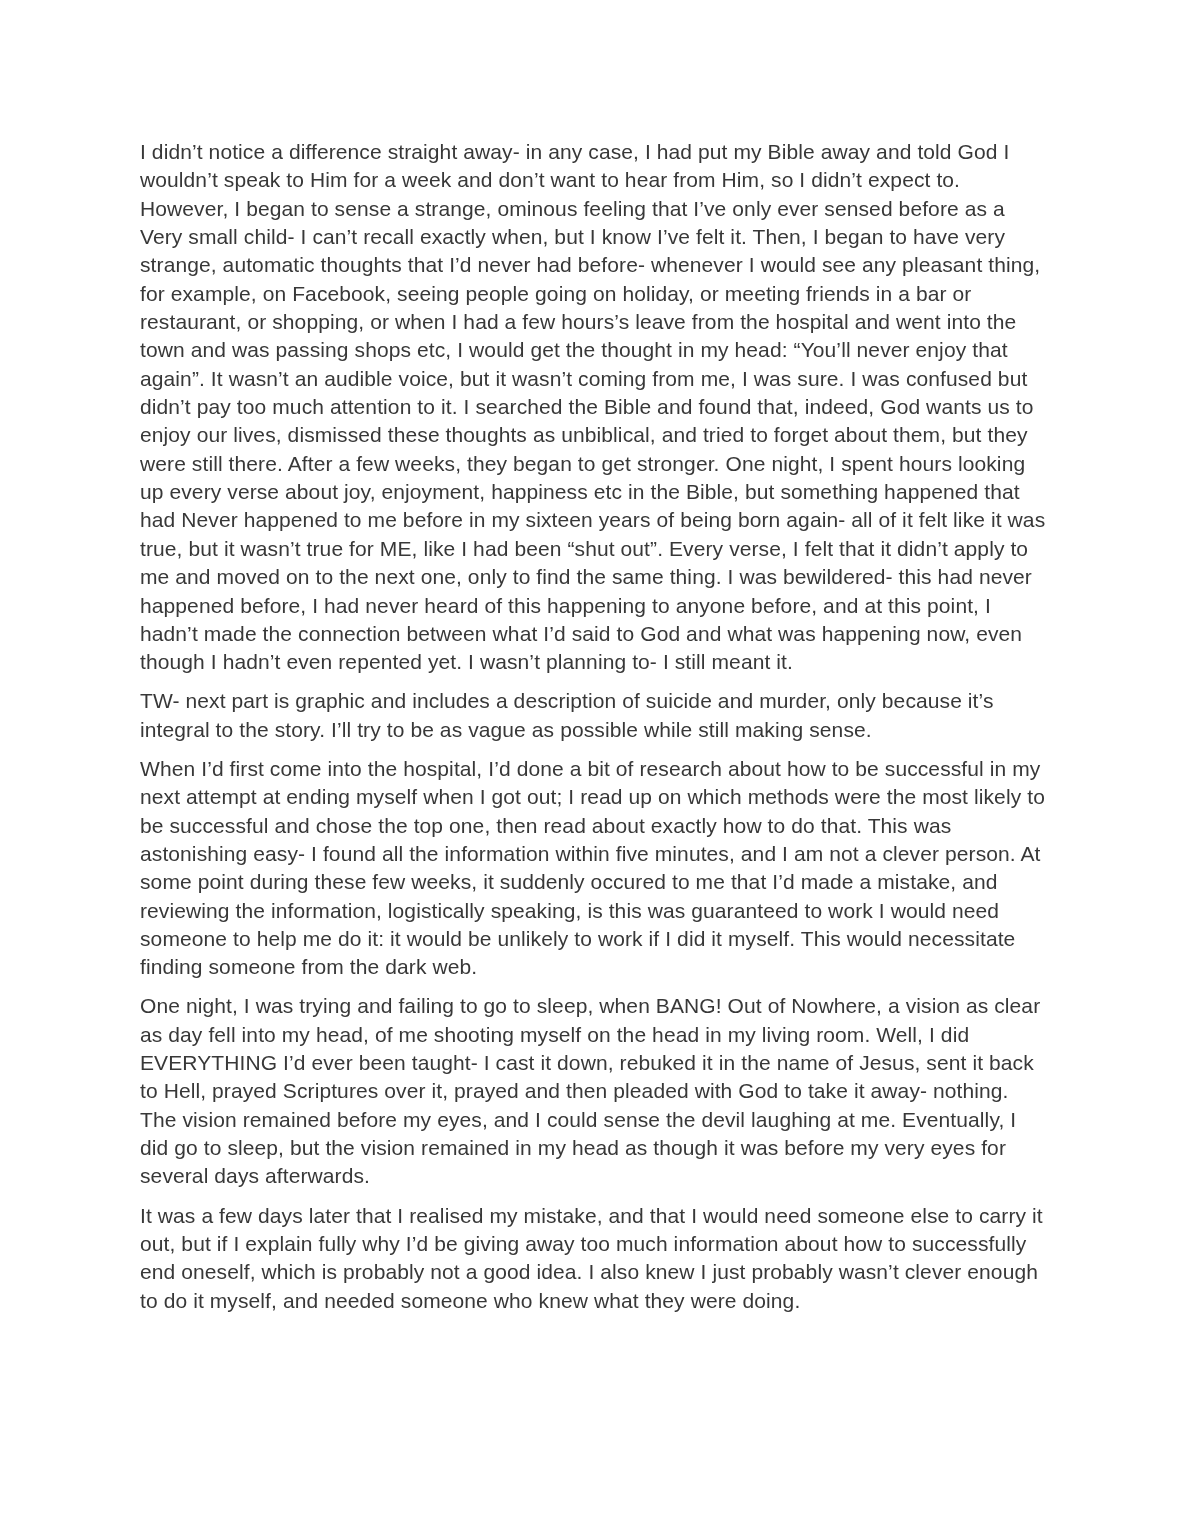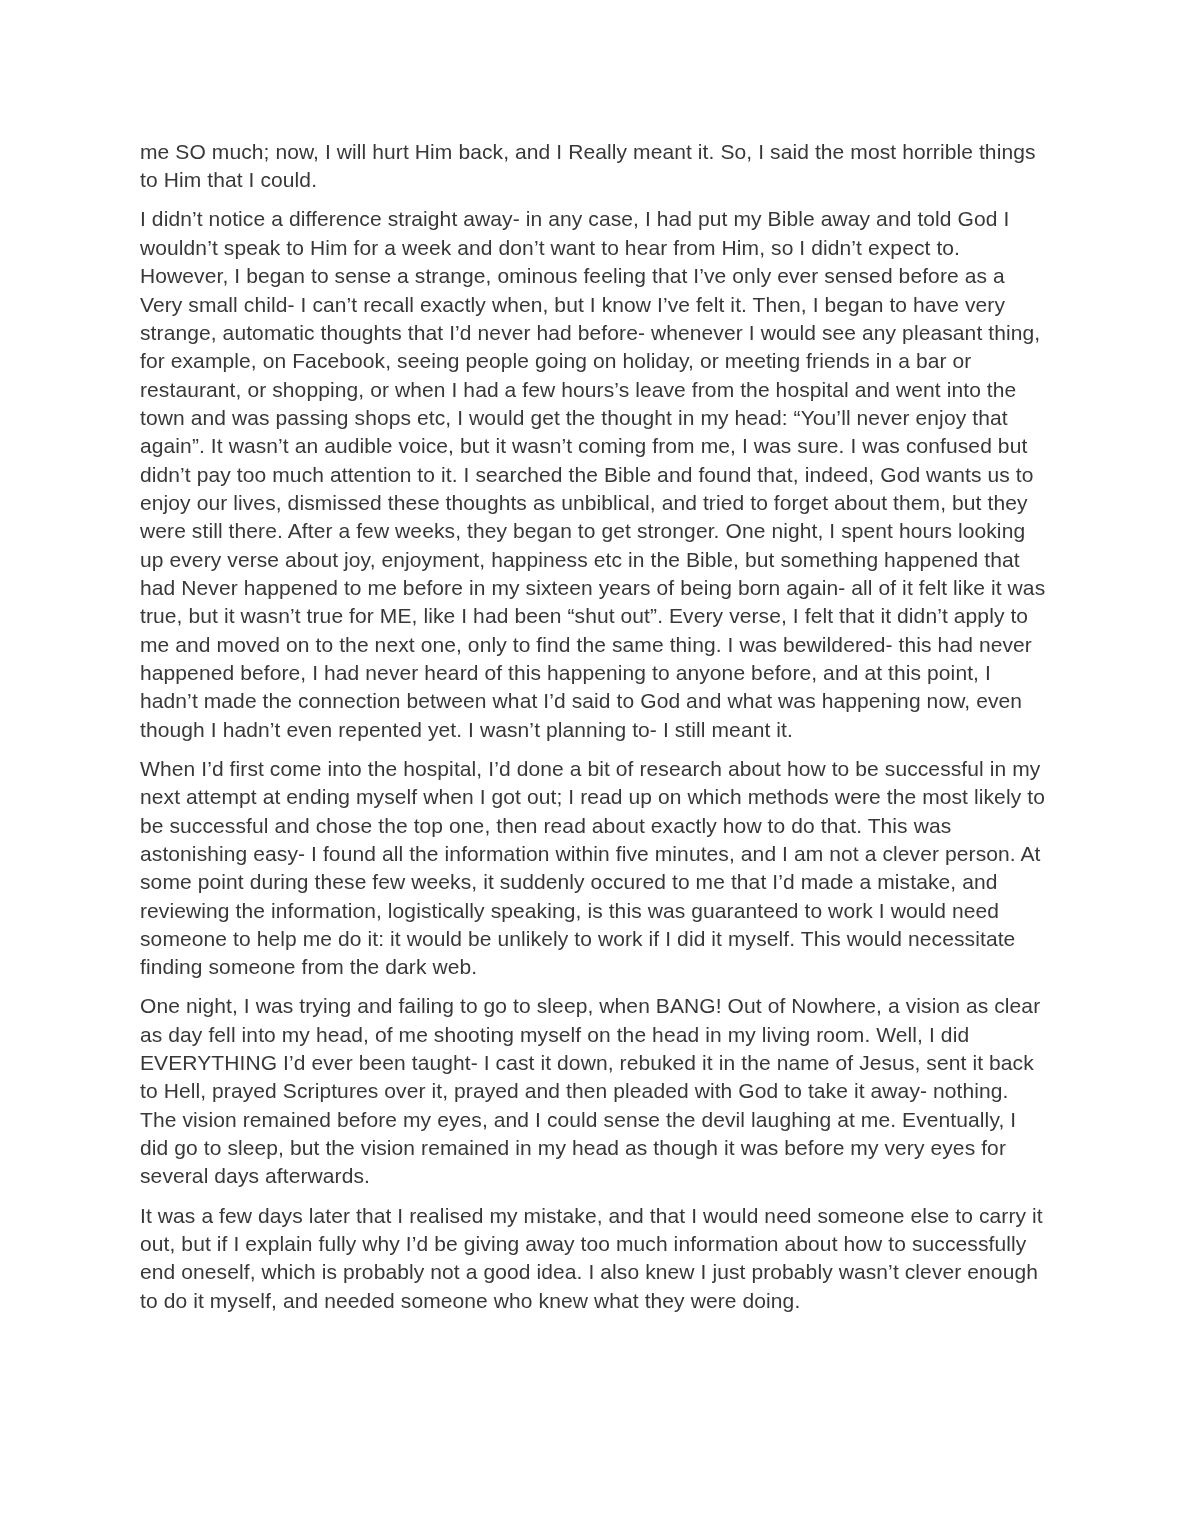--- a/index.html
+++ b/index.html
@@ -28,19 +28,19 @@
     margin: 0 0 10.8px 0;
     padding: 0;
     text-align: left;
   }
 </style>
 </head>
 <body>
 
 <div class="page">
   <div class="doc-text">
-    <p>me SO much; now, I will hurt Him back, and I Really meant it. So, I said the most horrible things to Him that I could.</p>
     <p>I didn’t notice a difference straight away- in any case, I had put my Bible away and told God I wouldn’t speak to Him for a week and don’t want to hear from Him, so I didn’t expect to. However, I began to sense a strange, ominous feeling that I’ve only ever sensed before as a Very small child- I can’t recall exactly when, but I know I’ve felt it. Then, I began to have very strange, automatic thoughts that I’d never had before- whenever I would see any pleasant thing, for example, on Facebook, seeing people going on holiday, or meeting friends in a bar or restaurant, or shopping, or when I had a few hours’s leave from the hospital and went into the town and was passing shops etc, I would get the thought in my head: “You’ll never enjoy that again”. It wasn’t an audible voice, but it wasn’t coming from me, I was sure. I was confused but didn’t pay too much attention to it. I searched the Bible and found that, indeed, God wants us to enjoy our lives, dismissed these thoughts as unbiblical, and tried to forget about them, but they were still there. After a few weeks, they began to get stronger. One night, I spent hours looking up every verse about joy, enjoyment, happiness etc in the Bible, but something happened that had Never happened to me before in my sixteen years of being born again- all of it felt like it was true, but it wasn’t true for ME, like I had been “shut out”. Every verse, I felt that it didn’t apply to me and moved on to the next one, only to find the same thing. I was bewildered- this had never happened before, I had never heard of this happening to anyone before, and at this point, I hadn’t made the connection between what I’d said to God and what was happening now, even though I hadn’t even repented yet. I wasn’t planning to- I still meant it.</p>
+    <p>TW- next part is graphic and includes a description of suicide and murder, only because it’s integral to the story. I’ll try to be as vague as possible while still making sense.</p>
     <p>When I’d first come into the hospital, I’d done a bit of research about how to be successful in my next attempt at ending myself when I got out; I read up on which methods were the most likely to be successful and chose the top one, then read about exactly how to do that. This was astonishing easy- I found all the information within five minutes, and I am not a clever person. At some point during these few weeks, it suddenly occured to me that I’d made a mistake, and reviewing the information, logistically speaking, is this was guaranteed to work I would need someone to help me do it: it would be unlikely to work if I did it myself. This would necessitate finding someone from the dark web.</p>
     <p>One night, I was trying and failing to go to sleep, when BANG! Out of Nowhere, a vision as clear as day fell into my head, of me shooting myself on the head in my living room. Well, I did EVERYTHING I’d ever been taught- I cast it down, rebuked it in the name of Jesus, sent it back to Hell, prayed Scriptures over it, prayed and then pleaded with God to take it away- nothing. The vision remained before my eyes, and I could sense the devil laughing at me. Eventually, I did go to sleep, but the vision remained in my head as though it was before my very eyes for several days afterwards.</p>
     <p>It was a few days later that I realised my mistake, and that I would need someone else to carry it out, but if I explain fully why I’d be giving away too much information about how to successfully end oneself, which is probably not a good idea. I also knew I just probably wasn’t clever enough to do it myself, and needed someone who knew what they were doing.</p>
   </div>
 </div>
 
 </body></html>

